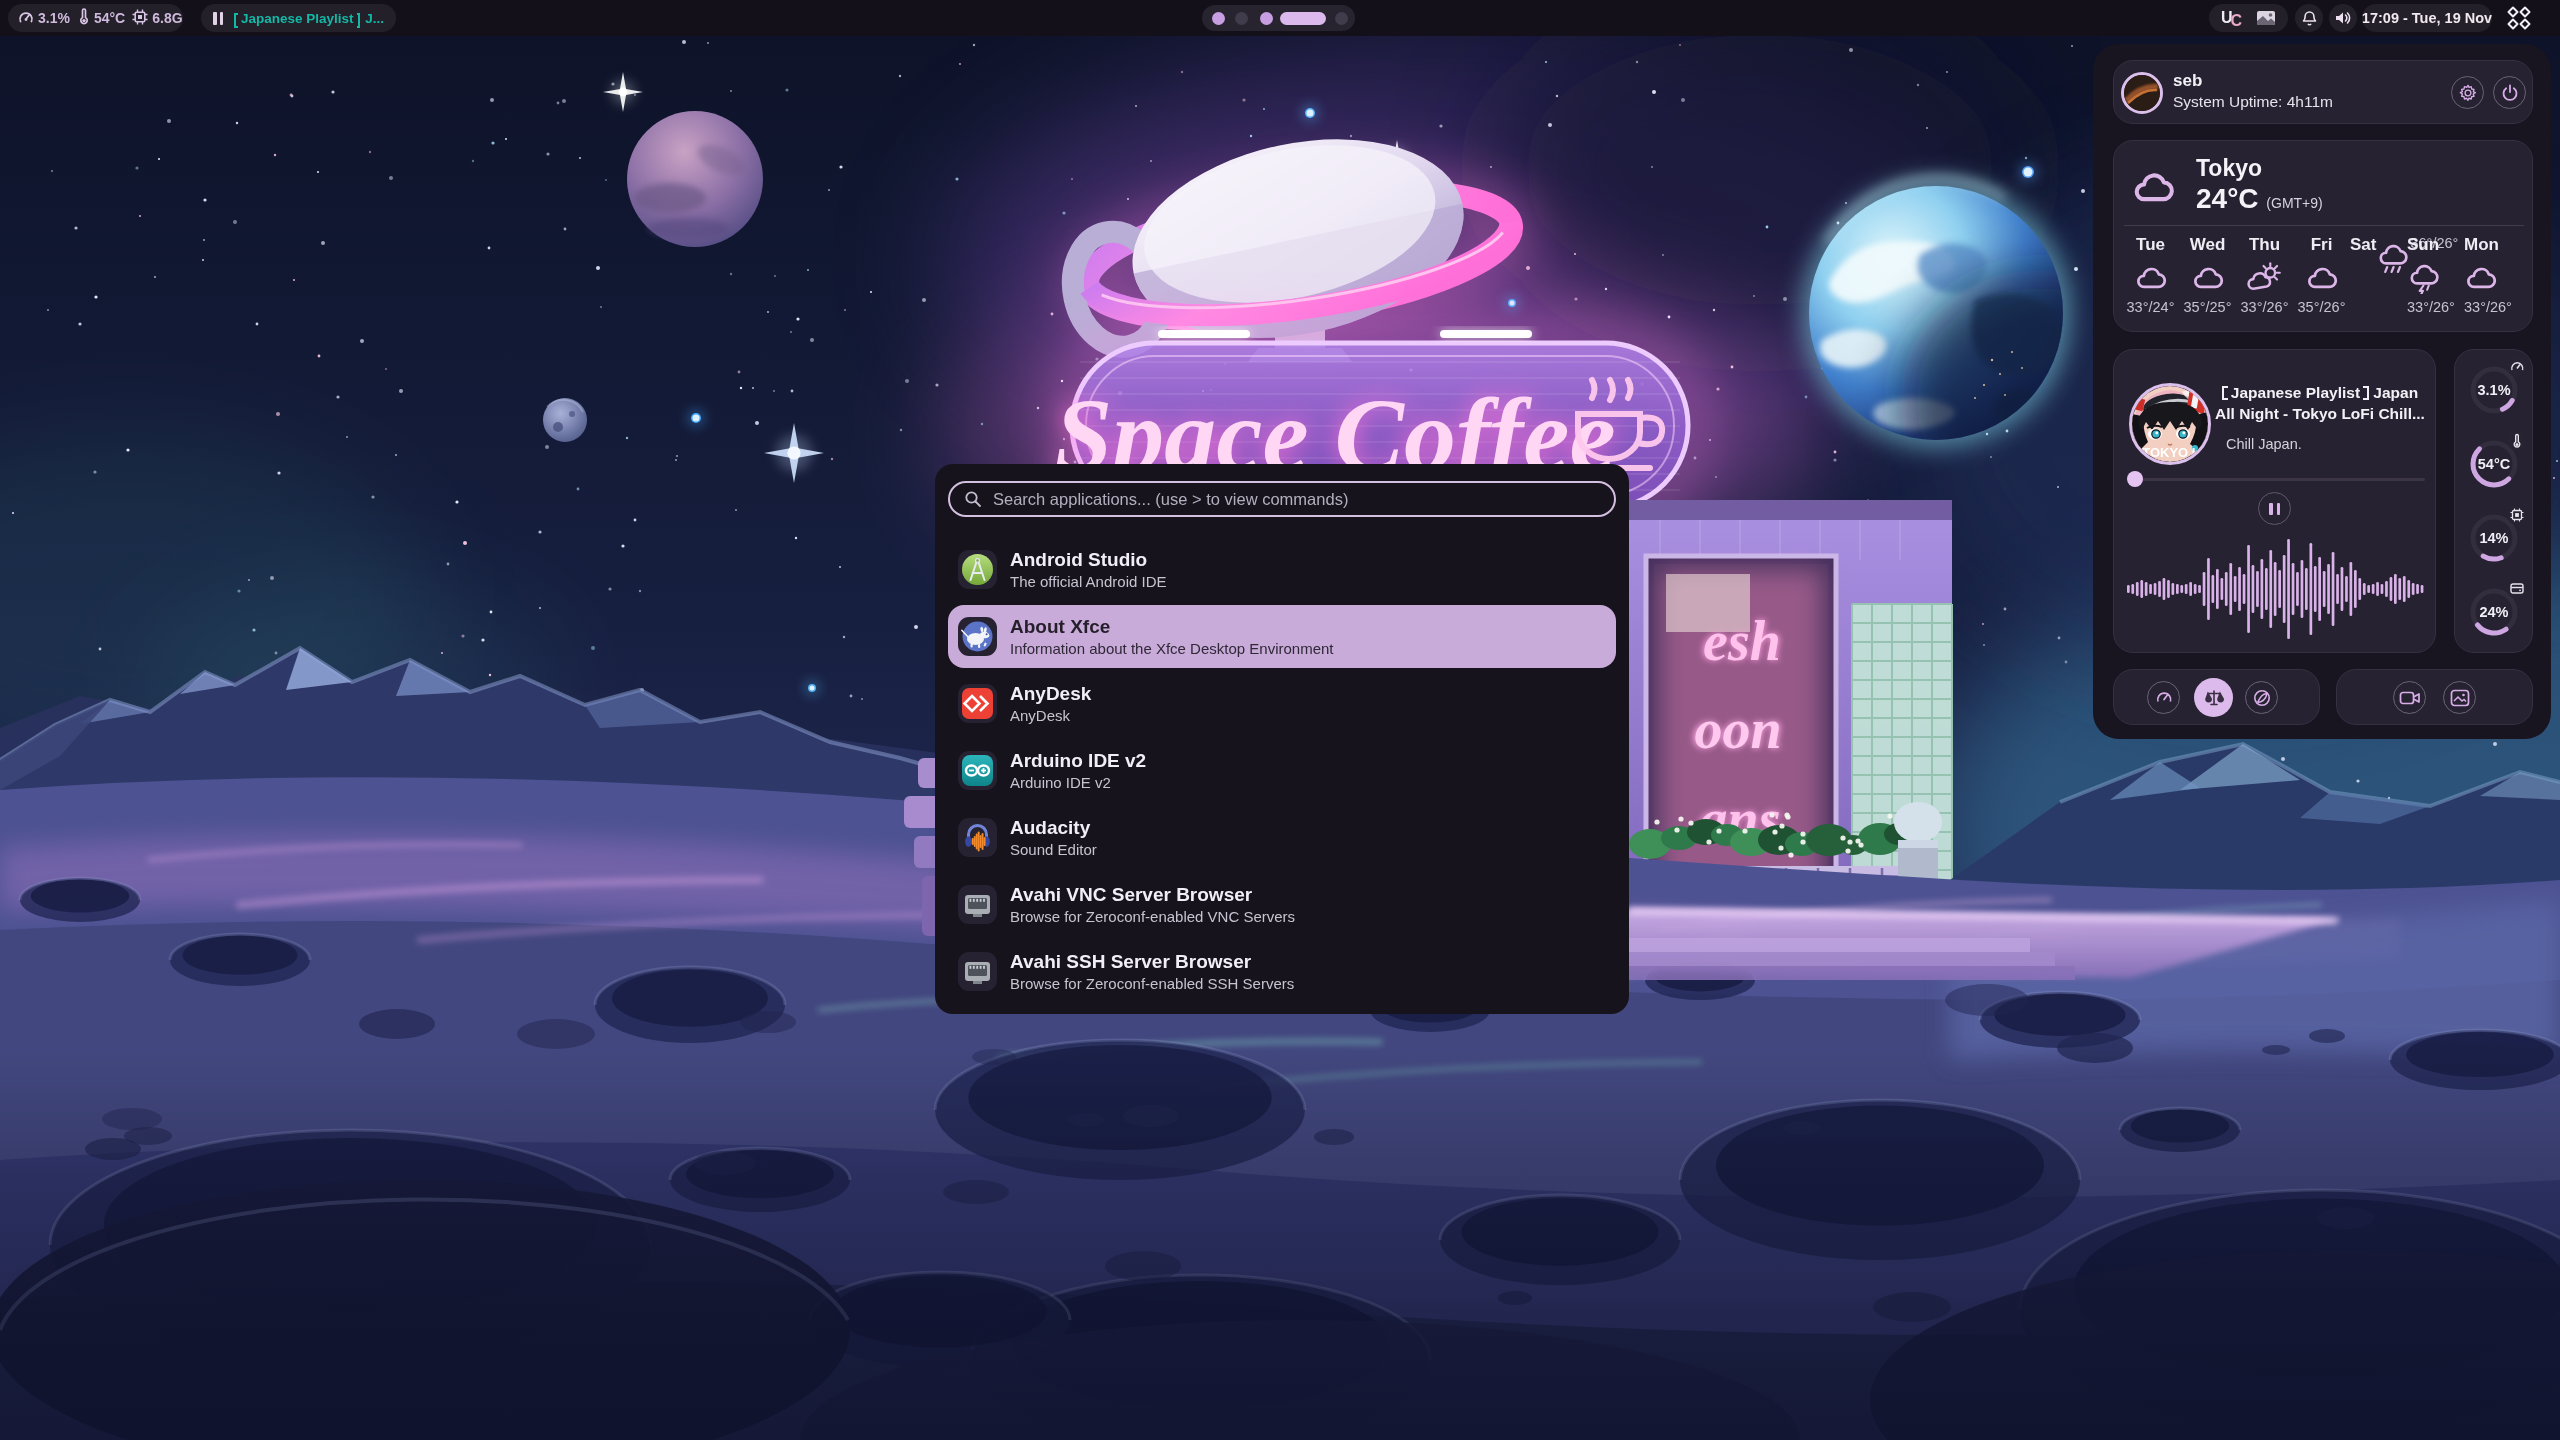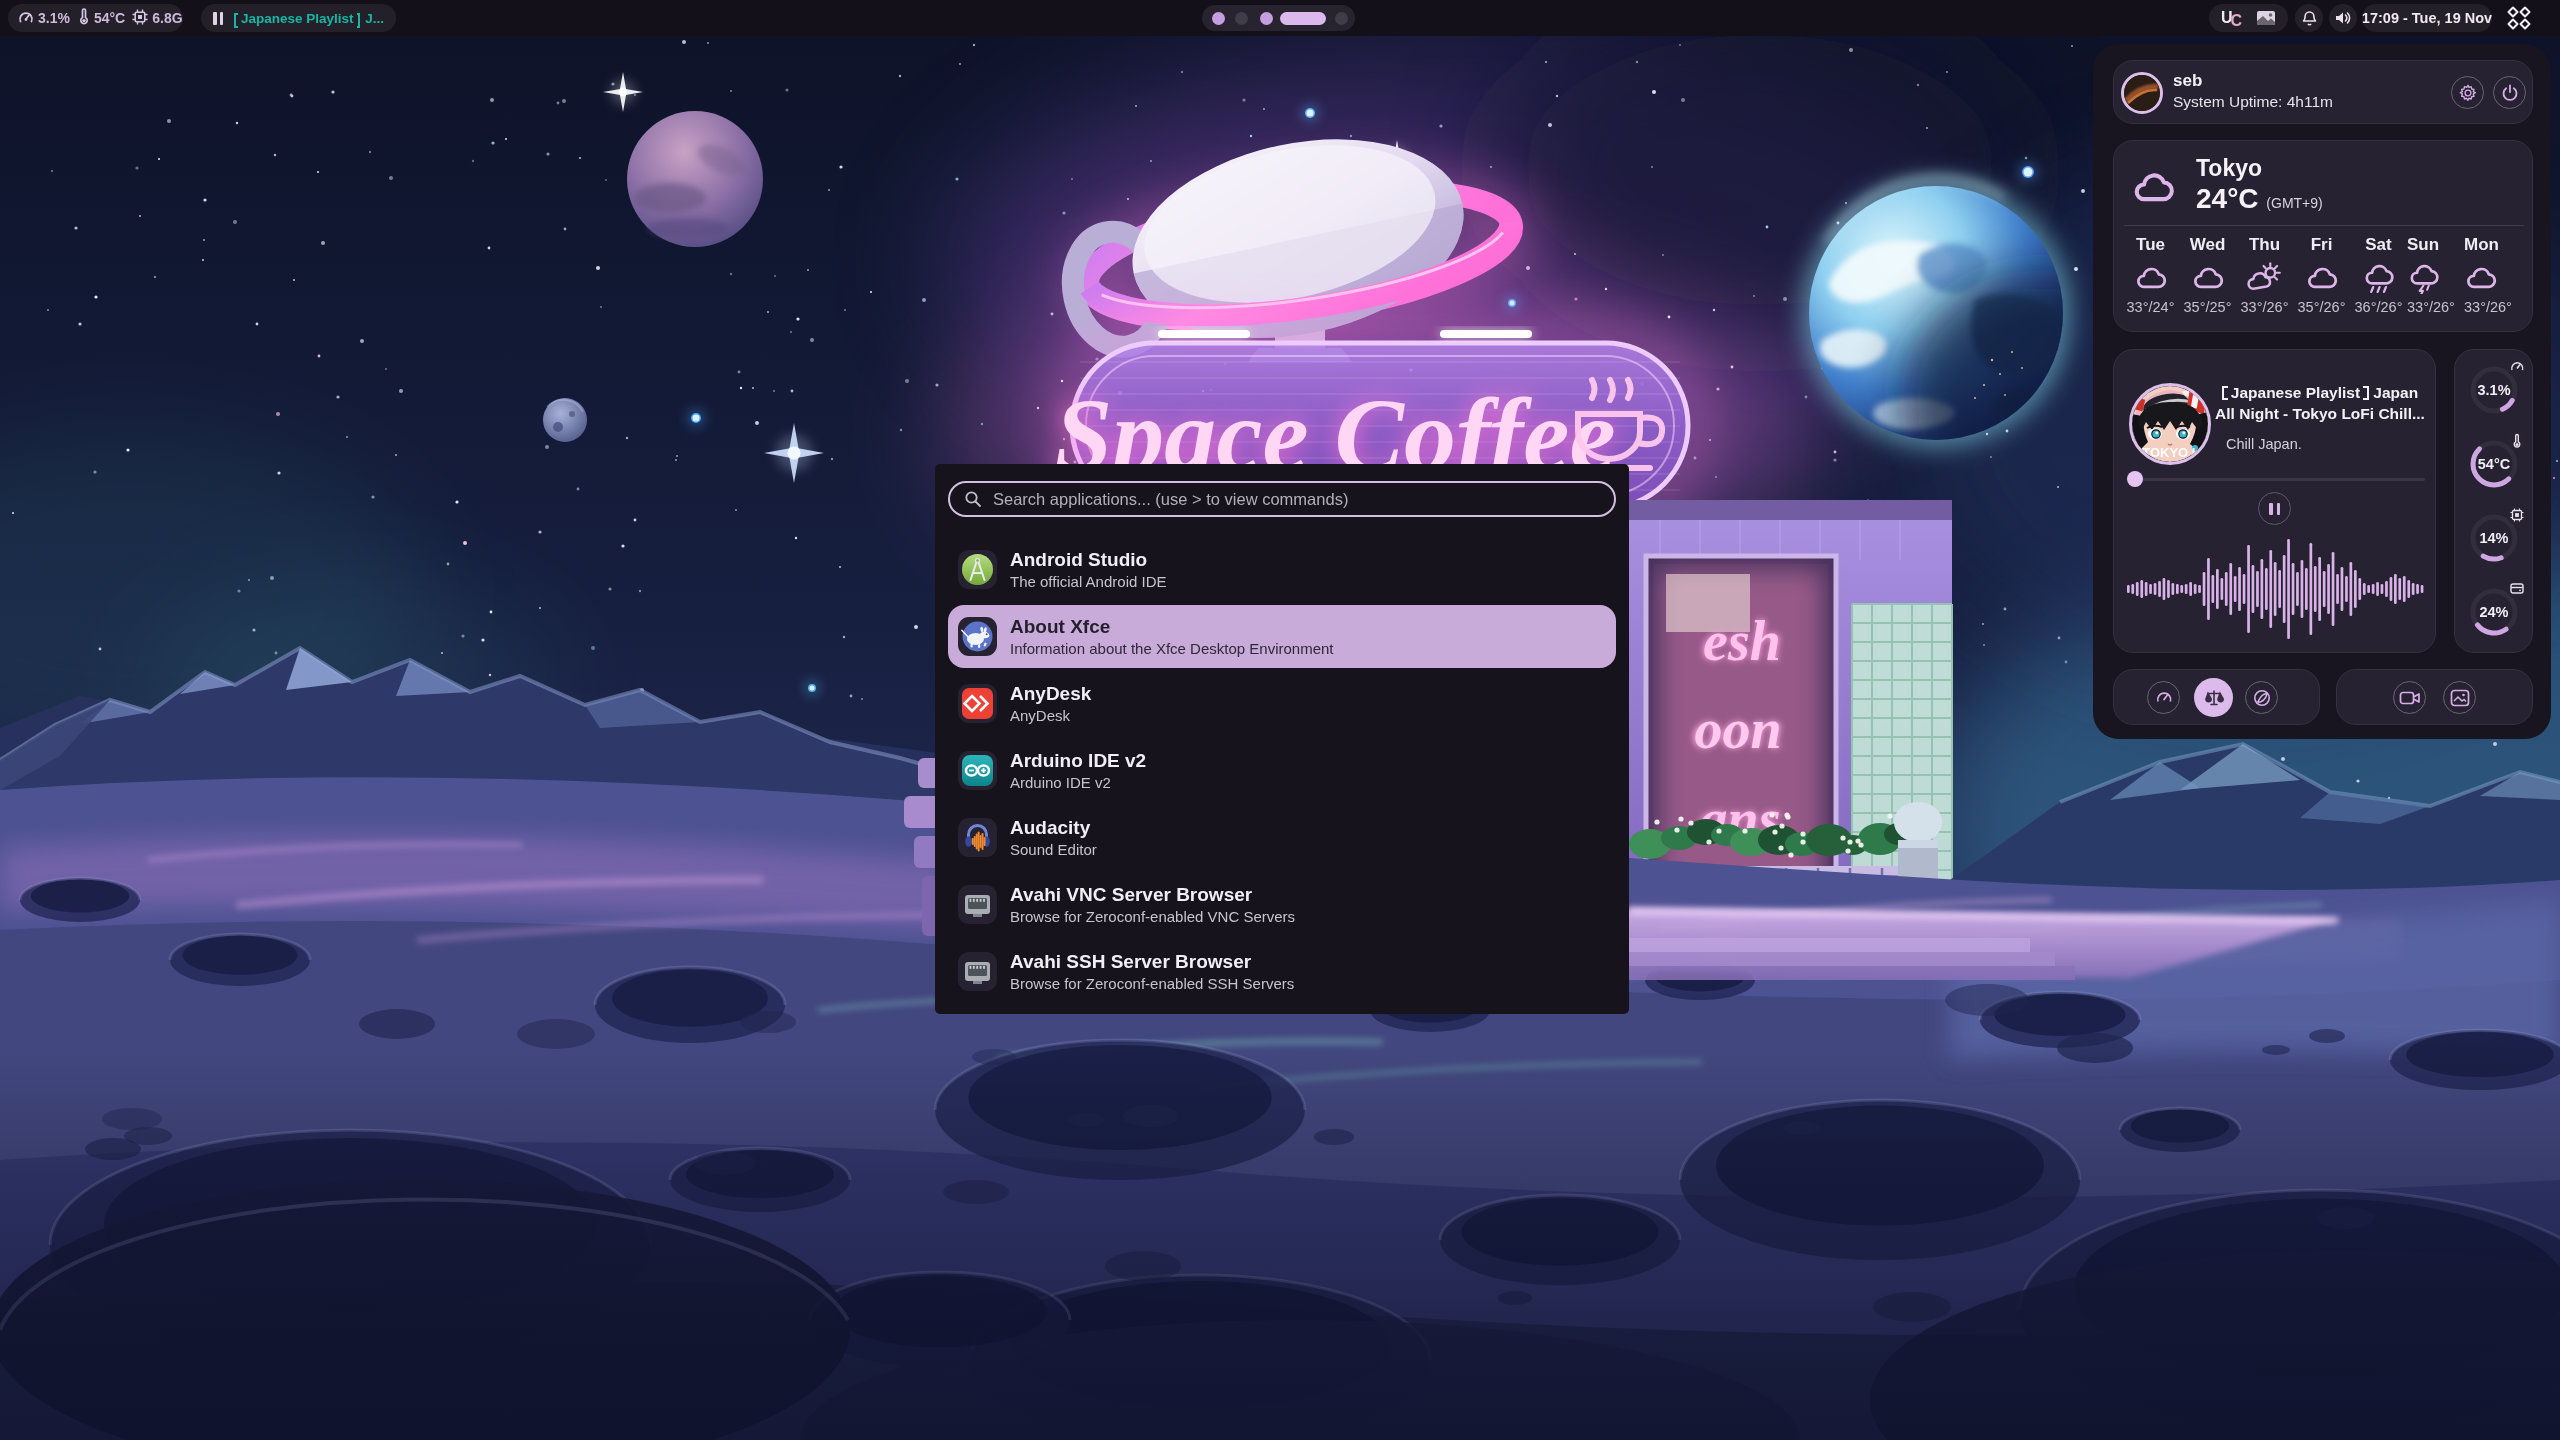--- a/index.html
+++ b/index.html
@@ -7,21 +7,21 @@
 
 #topbar{position:absolute;left:0;top:0;width:2560px;height:36px;background:#131019;color:#d4c0dc}
 .pill{position:absolute;top:4px;height:28px;background:#232029;border-radius:14px;display:flex;align-items:center;font-size:14.5px;font-weight:700;color:#cfb9dc;white-space:nowrap;overflow:hidden}
 .pill svg,.circ svg{flex:none}
 .circ{position:absolute;top:4px;width:28px;height:28px;background:#232029;border-radius:50%;display:flex;align-items:center;justify-content:center}
 .ws{position:absolute;top:5px;height:26px;background:#272430;border-radius:13px;display:flex;align-items:center;gap:11px;padding:0 13px}
 .dot{width:13px;height:13px;border-radius:50%;background:#413c4b}
 .dot.on{background:#c79ee2}
 .dot.act{width:46px;background:#dcb9ec;border-radius:7px}
 
-#launcher{position:absolute;left:935px;top:464px;width:694px;height:550px;background:#16131c;border-radius:5px;padding:17px 13px 0 13px}
+#launcher{position:absolute;left:935px;top:464px;width:694px;height:550px;background:#16131c;border-radius:18px;padding:17px 13px 0 13px}
 #search{height:36px;border:2px solid #d3bfe0;border-radius:18px;display:flex;align-items:center;color:#b4aebe;font-size:16.5px;padding:0 14px;margin-bottom:21px}
 .row{position:relative;height:63px;display:flex;align-items:center;padding:0 10px;border-radius:16px}
 .row+.row{margin-top:4px}
 .row.sel{background:#c9abd9}
 .ric{width:39px;height:39px;border-radius:11px;background:#272232;flex:none;display:flex;align-items:center;justify-content:center}
 .rtxt{margin-left:13px}
 .rt1{font-size:19px;font-weight:700;color:#f2eef6;line-height:24px}
 .rt2{font-size:15px;color:#c9c3d1;line-height:19px}
 .sel .rt1{color:#241f2b}.sel .rt2{color:#2e2837}
 
@@ -1150,21 +1150,21 @@
         </div>
         <div style="width:57px;display:flex;flex-direction:column;align-items:center">
           <div style="font-size:17px;font-weight:700;color:#f0ecf4">Fri</div>
           <div style="height:44px;display:flex;align-items:center">
             <svg width="34" height="30" viewBox="0 0 31 26">
               <path d="M9 22 a5 5 0 0 1 0-10 a7 7 0 0 1 13.6-1.5 A5.5 5.5 0 0 1 22 22 z" fill="none" stroke="#dcb6e8" stroke-width="2.5" stroke-linejoin="round"></path>
             </svg>
           </div>
           <div style="font-size:14.5px;color:#c8c2d0">35°/26°</div>
         </div>
-        <div style="width:57px;display:flex;flex-direction:column;align-items:center">
+        <div style="width:57px;display:flex;flex-direction:row;">
           <div style="font-size:17px;font-weight:700;color:#f0ecf4">Sat</div>
           <div style="height:44px;display:flex;align-items:center">
             <svg width="34" height="34" viewBox="0 0 31 32">
               <path d="M9 22 a5 5 0 0 1 0-10 a7 7 0 0 1 13.6-1.5 A5.5 5.5 0 0 1 22 22 z" fill="none" stroke="#dcb6e8" stroke-width="2.5" stroke-linejoin="round"></path>
               <g stroke="#dcb6e8" stroke-width="2.2" stroke-linecap="round">
                 <line x1="10" y1="25.5" x2="8.2" y2="30"></line>
                 <line x1="16" y1="25.5" x2="14.2" y2="30"></line>
                 <line x1="22" y1="25.5" x2="20.2" y2="30"></line>
               </g>
             </svg>

